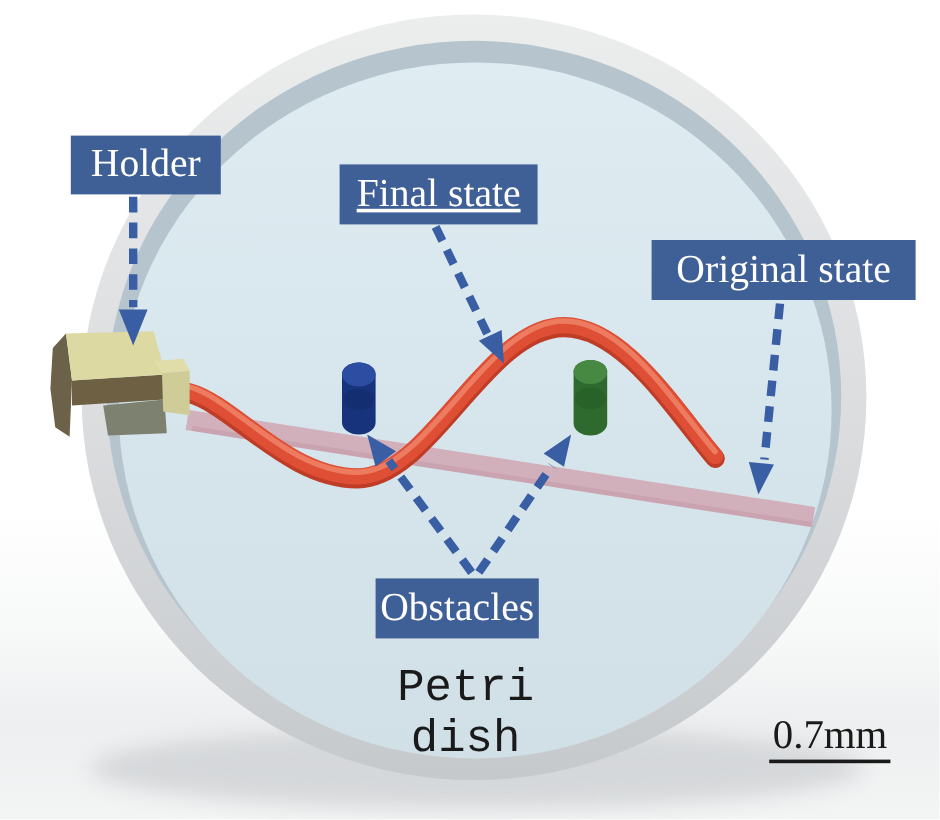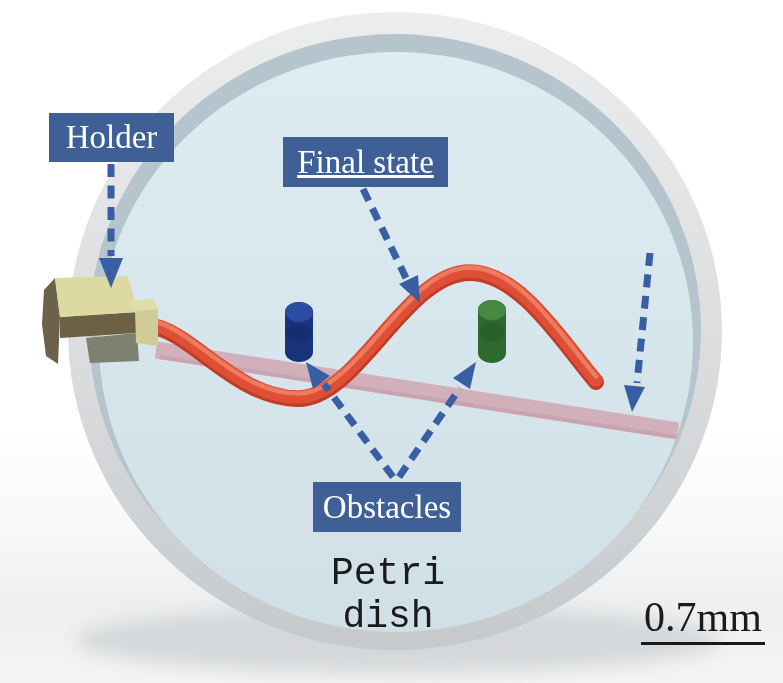--- a/index.html
+++ b/index.html
@@ -41,32 +41,32 @@
 
   
   .arrow-line{stroke:var(--arrow-blue);stroke-width:7;stroke-dasharray:13 8.5;fill:none;}
   .arrow-head{fill:var(--arrow-blue);}
 
   
   .label{
     position:absolute;display:flex;align-items:center;justify-content:center;
     background:var(--label-bg);color:var(--label-text);font-size:33px;line-height:1;
   }
-  #label-holder{left:49px;top:113px;width:125px;height:49px;}
+  #label-holder{left:59px;top:113px;width:125px;height:49px;}
   #label-final{left:283px;top:137px;width:165px;height:50px;text-decoration:underline;}
   #label-original{left:543px;top:200px;width:220px;height:50px;}
-  #label-obstacles{left:313px;top:482px;width:148px;height:50px;}
+  #label-obstacles{left:313px;top:482px;width:136px;height:50px;}
 
   .caption{
     position:absolute;left:298px;top:552px;width:180px;text-align:center;
     font-size:38px;color:var(--caption-color);font-family:Liberation Mono, monospace;
   }
   .scalebar{
     position:absolute;left:641px;top:594px;
-    font-size:42px;line-height:1.1;color:var(--caption-color);
+    font-size:34px;line-height:1.1;color:var(--caption-color);
     border-bottom:3px solid var(--caption-color);padding:0 3px 2px 3px;
   }
 </style>
 </head>
 <body>
 
 <div class="canvas">
 
   <svg class="scene" width="783" height="683" viewBox="0 0 783 683">
     <defs>
@@ -139,20 +139,23 @@
       <polygon class="arrow-head" points="476,362 470,389 453,378"></polygon>
     </g>
   </svg>
 
   <div class="label" id="label-holder">
     <span>Holder</span>
   </div>
   <div class="label" id="label-final">
     <span>Final state</span>
   </div>
+  <div class="label" id="label-original">
+    <span>Original state</span>
+  </div>
   <div class="label" id="label-obstacles">
     <span>Obstacles</span>
   </div>
 
   <div class="caption">Petri dish</div>
   <div class="scalebar">
     <span>0.7mm</span>
   </div>
 
 </div>

